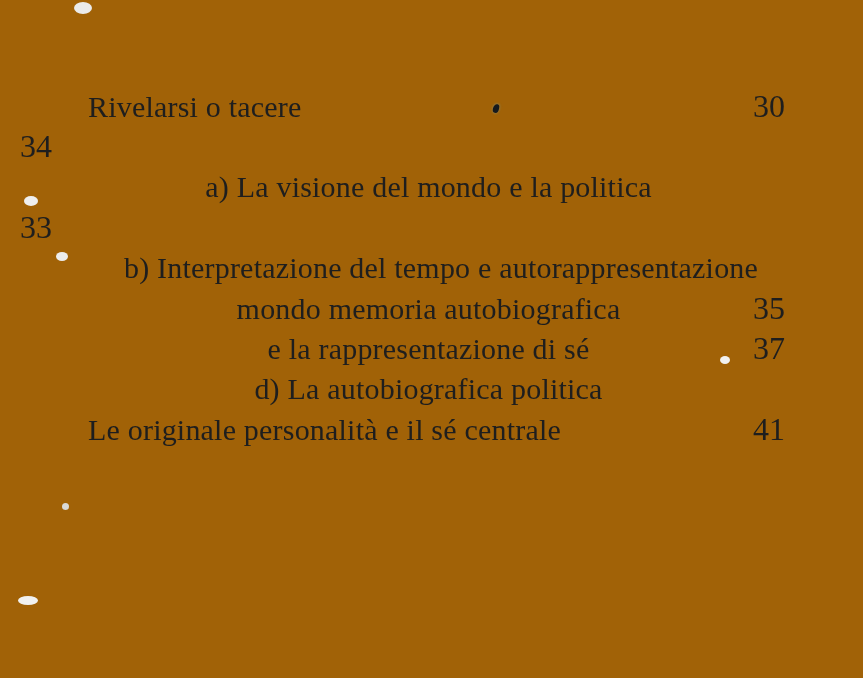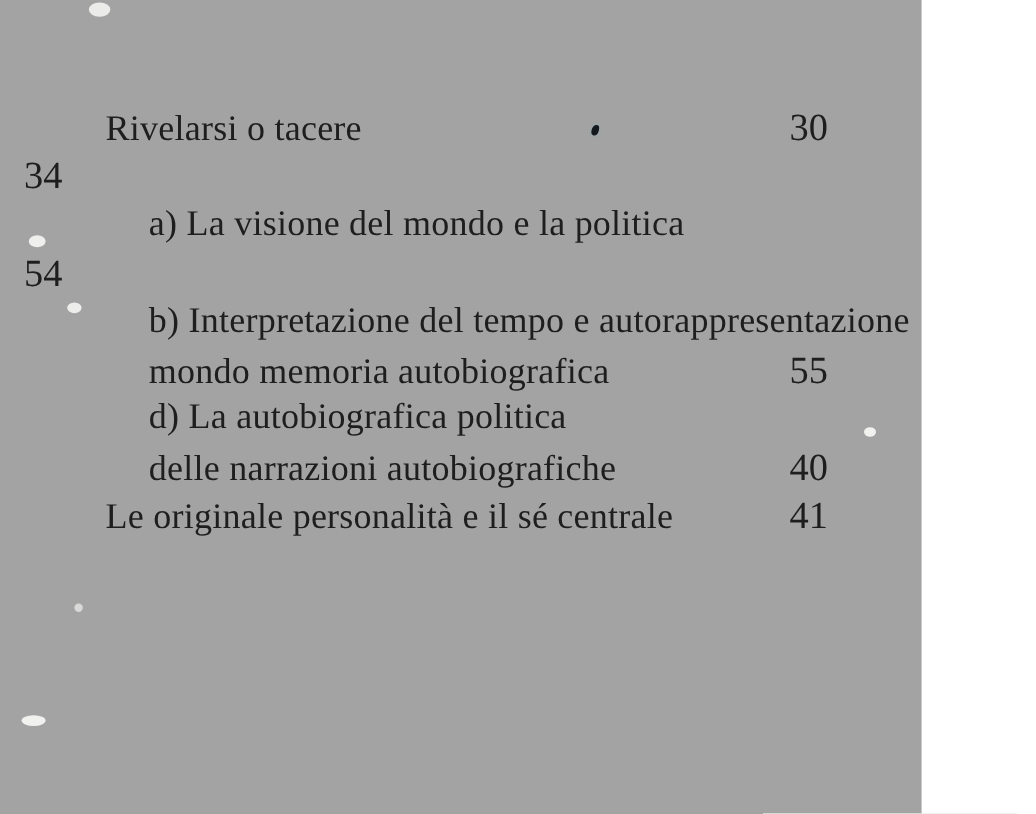--- a/index.html
+++ b/index.html
@@ -2,23 +2,23 @@
 <html><head>
 <meta charset="utf-8">
 <style>
   html, body {
     margin: 0;
     padding: 0;
     background: #ffffff;
   }
   .page {
     position: relative;
-    width: 768px;
+    width: 863px;
     height: 678px;
-    background: #a3a3a3;
+    background: #a16207;
     overflow: hidden;
     font-family: "Liberation Serif", serif;
     color: #1e1e1e;
   }
   .toc {
     position: absolute;
     top: 86px;
     left: 0;
     right: 0;
   }
@@ -30,21 +30,21 @@
     white-space: nowrap;
     padding-right: 78px;
   }
   .toc-row .title {
     flex: 1 1 auto;
     font-size: 30px;
     letter-spacing: 0.2px;
     overflow: visible;
   }
   .toc-row.indent-0 .title { padding-left: 88px; }
-  .toc-row.indent-1 .title { padding-left: 124px; }
+  .toc-row.indent-1 .title { padding-left: 124px; text-align: center; }
   .toc-row .pagenum {
     flex: 0 0 auto;
     width: 52px;
     text-align: right;
     font-size: 32px;
   }
   
   .speck {
     position: absolute;
     pointer-events: none;
@@ -81,37 +81,37 @@
         <span class="pagenum">30</span>
       </div>
       <div class="toc-row indent-0">
         <span class="pagenum">34</span>
       </div>
       <div class="toc-row indent-1">
         <span class="title">a) La visione del mondo e la politica</span>
         <span class="pagenum"></span>
       </div>
       <div class="toc-row indent-1">
-        <span class="pagenum">54</span>
+        <span class="pagenum">33</span>
       </div>
       <div class="toc-row indent-1">
         <span class="title">b) Interpretazione del tempo e autorappresentazione</span>
         <span class="pagenum"></span>
       </div>
       <div class="toc-row indent-1">
         <span class="title">mondo memoria autobiografica</span>
-        <span class="pagenum">55</span>
+        <span class="pagenum">35</span>
+      </div>
+      <div class="toc-row indent-1">
+        <span class="title">e la rappresentazione di sé</span>
+        <span class="pagenum">37</span>
       </div>
       <div class="toc-row indent-1">
         <span class="title">d) La autobiografica politica</span>
         <span class="pagenum"></span>
-      </div>
-      <div class="toc-row indent-1">
-        <span class="title">delle narrazioni autobiografiche</span>
-        <span class="pagenum">40</span>
       </div>
       <div class="toc-row indent-0">
         <span class="title">Le originale personalità e il sé centrale</span>
         <span class="pagenum">41</span>
       </div>
     </div>
 
   <span class="speck speck-dark"></span>
   <span class="smudge smudge-a"></span>
   <span class="smudge smudge-b"></span>

